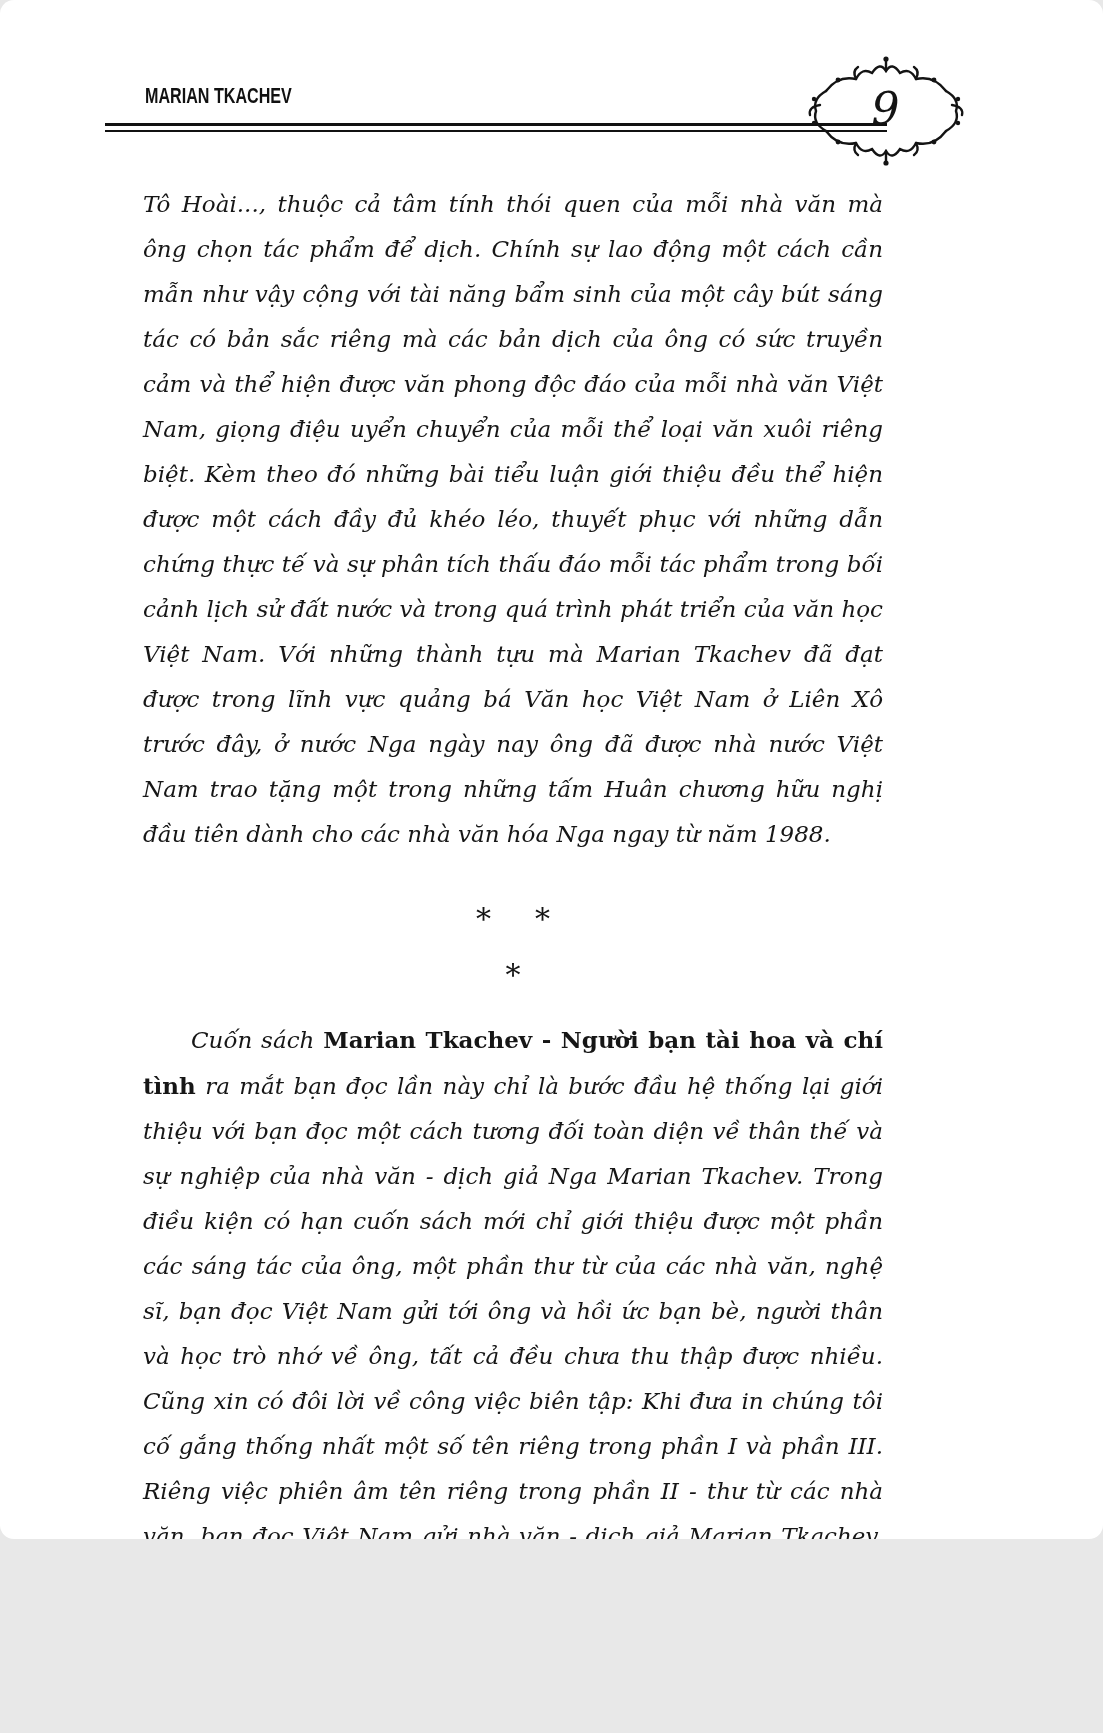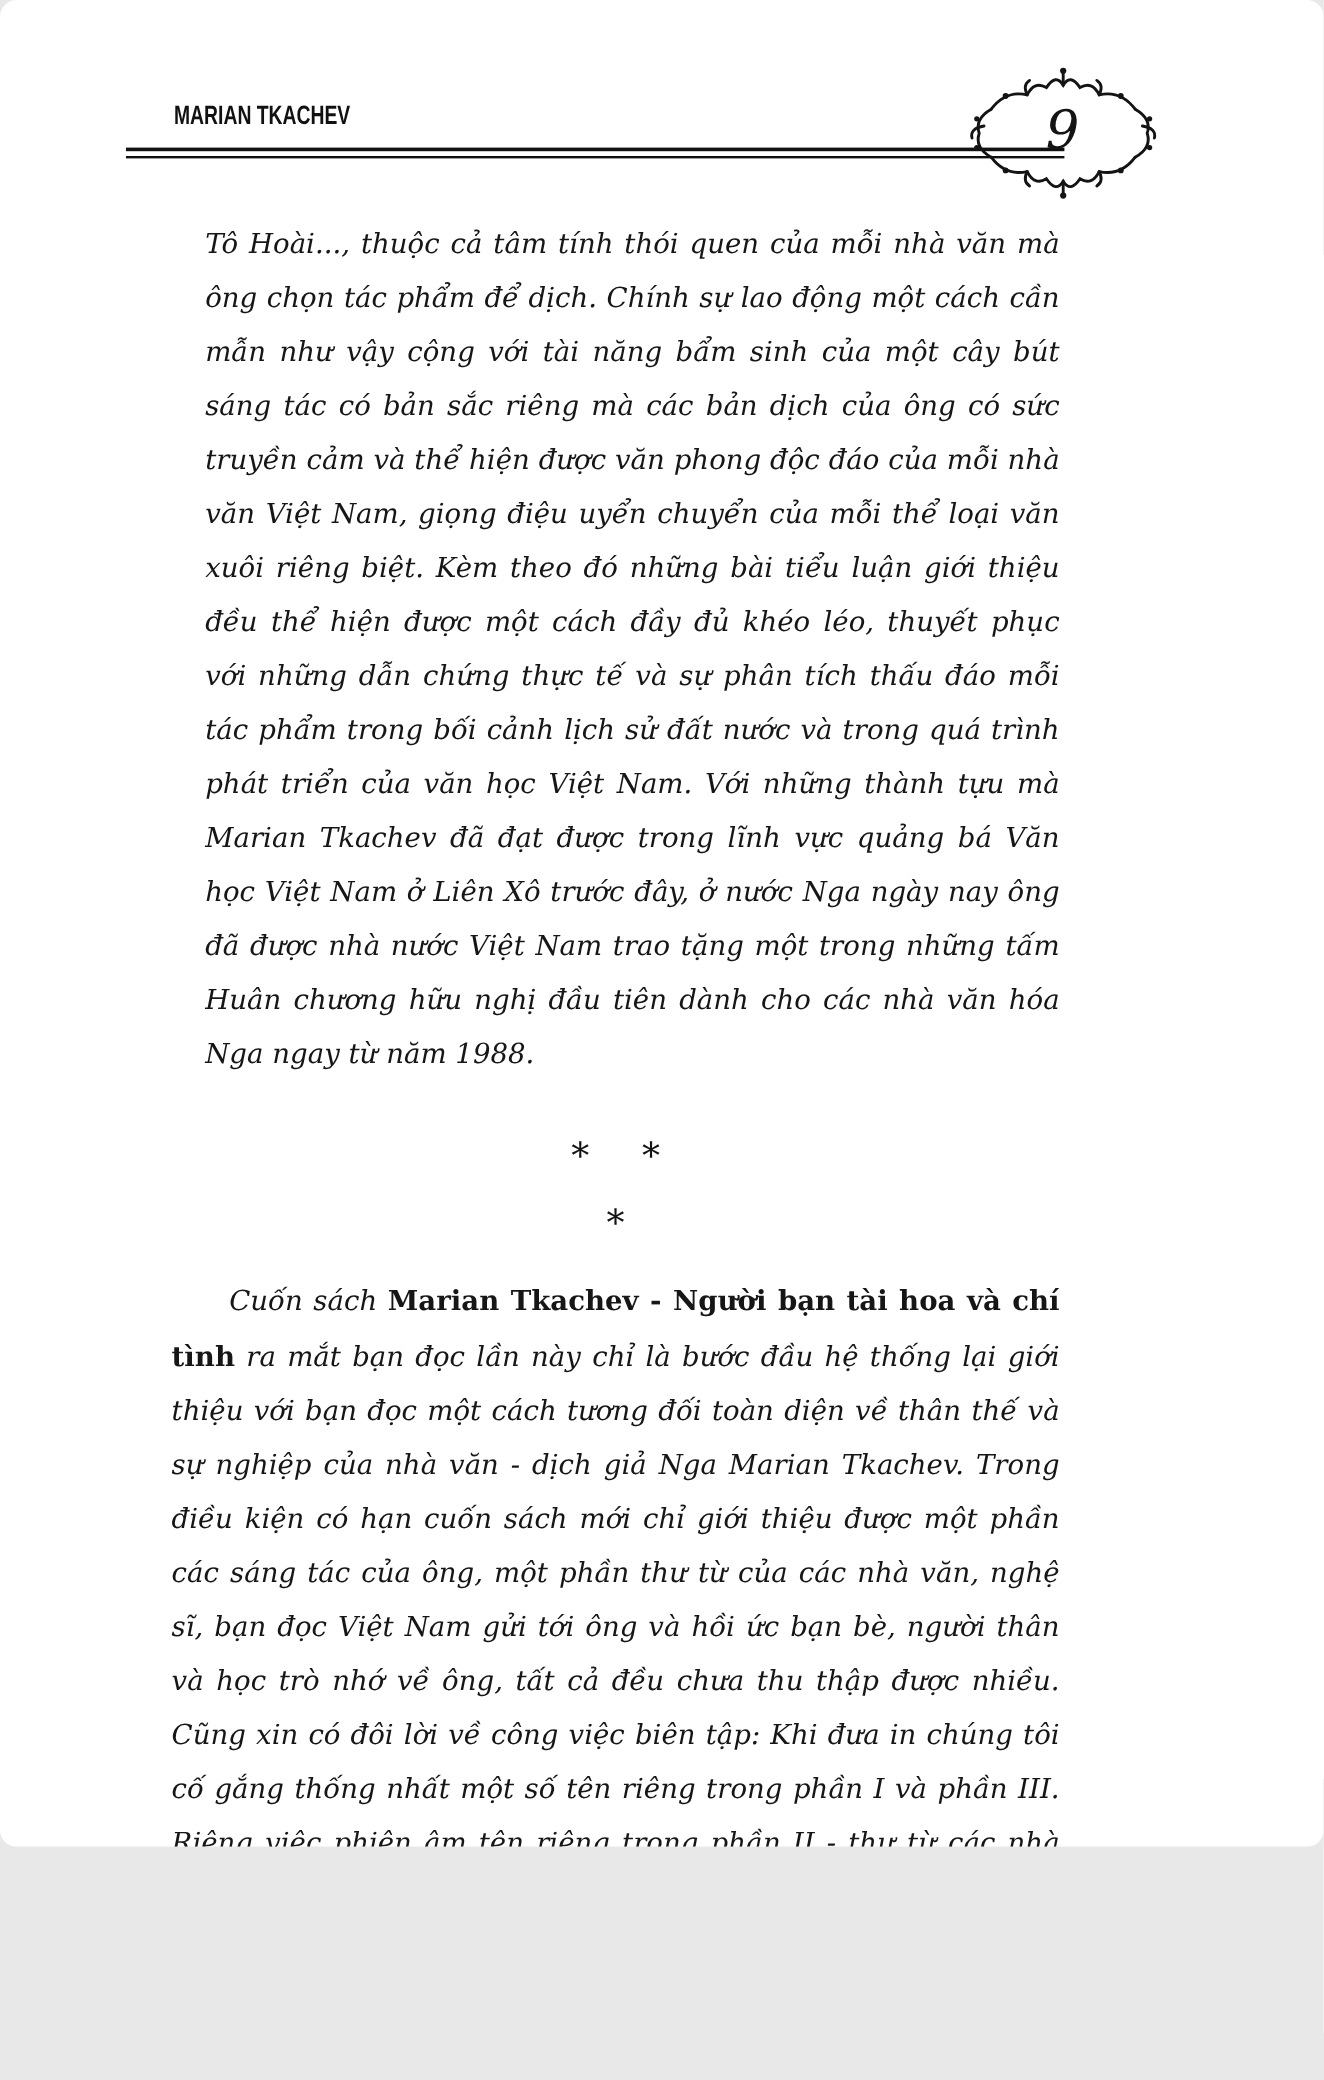--- a/index.html
+++ b/index.html
@@ -75,21 +75,21 @@
     top: 182px;
     width: 740px;
     font-family: "DejaVu Serif", serif;
     font-style: italic;
     font-size: 23px;
     line-height: 45px;
     text-align: justify;
     color: #161616;
   }
   .para { margin: 0; }
-  .para-continue { text-indent: 0; margin-left: 28px; }
+  .para-continue { text-indent: 0; }
   .para-indent { text-indent: 48px; }
   .book-title { font-style: normal; font-weight: bold; }
 
   
   .separator {
     margin: 34px 0 14px 0;
     font-style: normal;
     font-size: 30px;
     color: #141414;
   }

